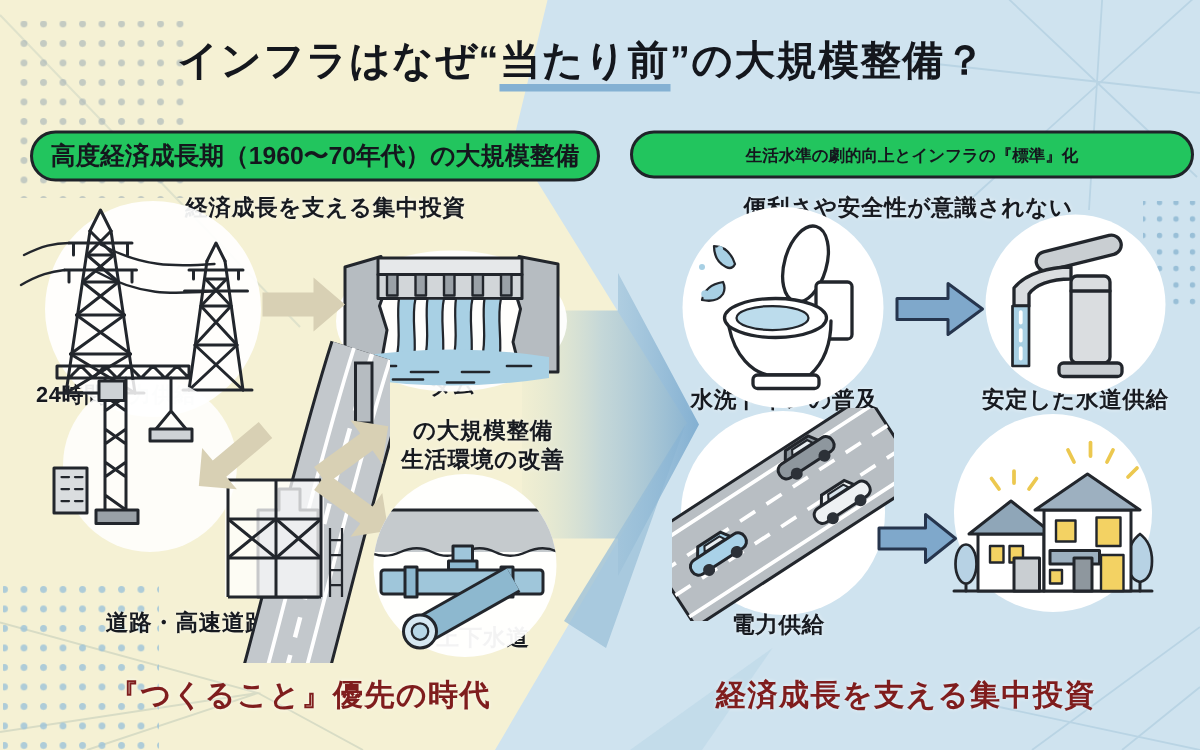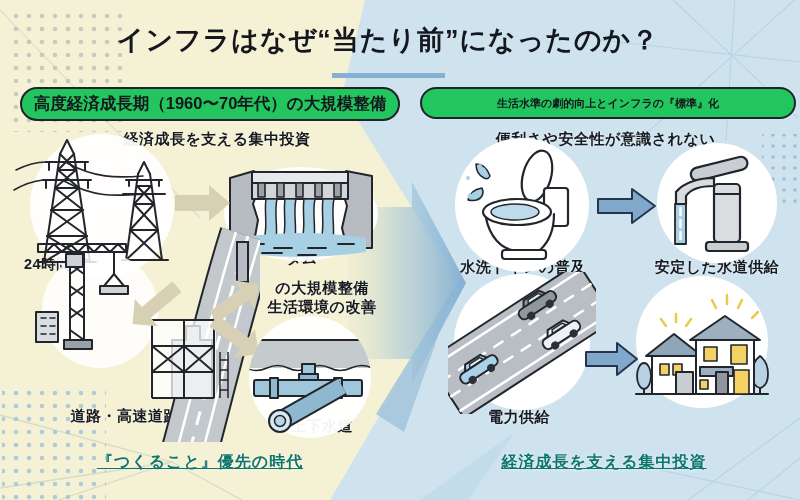--- a/index.html
+++ b/index.html
@@ -13,32 +13,32 @@
   .abs{position:absolute;}
   .lbl{
     position:absolute;font-weight:700;color:#171a20;text-align:center;
     line-height:1.28;letter-spacing:0.5px;
     text-shadow:0 0 3px rgba(255,255,255,0.65);
   }
   .title{
     position:absolute;left:0;top:22px;width:776px;text-align:center;
     font-size:27px;font-weight:800;color:#14171d;letter-spacing:1px;
   }
-  .title .ul{border-bottom:5px solid #84b1d3;padding-bottom:18px;margin-top:32px;}
+  .title .ul{border-bottom:5px solid #84b1d3;padding-bottom:1px;margin-top:32px;}
   .pill{
     position:absolute;background:#22c55e;border:2.5px solid #1f2329;
     border-radius:19px;display:flex;align-items:center;justify-content:center;
     font-weight:800;color:#14171d;box-sizing:border-box;letter-spacing:0;
     white-space:nowrap;
   }
   .pill-left{left:20px;top:87px;width:380px;height:34px;font-size:16.5px;}
   .pill-right{left:420px;top:87px;width:376px;height:32px;font-size:11px;}
   .cap{font-size:15px;}
   .small{font-size:14.5px;}
-  .footer{font-size:16px;letter-spacing:1px;color:#0f766e;text-decoration:underline;}
+  .footer{font-size:20px;letter-spacing:1px;color:#7f1d1d;}
   .two-line span{display:block;}
 </style>
 </head>
 <body>
 
 <div class="stage">
 
   <svg class="bg" width="800" height="500" viewBox="0 0 800 500">
     <defs>
       <pattern id="dotG" width="13" height="13" patternUnits="userSpaceOnUse">
@@ -67,21 +67,21 @@
     <rect x="8" y="14" width="122" height="118" fill="url(#dotG)" opacity="0.65"></rect>
     <rect x="2" y="388" width="104" height="112" fill="url(#dotB)" opacity="0.8"></rect>
     <rect x="762" y="134" width="36" height="72" fill="url(#dotB2)" opacity="0.85"></rect>
 
     <polygon points="457,283 404,432 376,414" fill="#9dc2da" opacity="0.8"></polygon>
     <polygon points="420,500 515,432 468,500" fill="#bdd8e8" opacity="0.7"></polygon>
 
     <polygon points="348,207 412,207 412,182 466,283 412,384 412,359 348,359" fill="url(#arrowGrad)"></polygon>
   </svg>
 
-  <div class="title"><span>インフラはなぜ“</span><span class="ul">当たり前</span><span>”になったのか？</span></div>
+  <div class="title"><span>インフラはなぜ“</span><span class="ul">当たり前</span><span>”の大規模整備？</span></div>
 
   <div class="pill pill-left">高度経済成長期（1960〜70年代）の大規模整備</div>
   <div class="pill pill-right">生活水準の劇的向上とインフラの『標準』化</div>
 
   <div class="lbl cap" style="left:92px;top:129px;width:250px;">経済成長を支える集中投資</div>
   <div class="lbl small" style="left:24px;top:255px;width:160px;text-align:left;">24時間電力供給</div>
   <div class="lbl small" style="left:267px;top:249px;width:70px;">ダム</div>
   <div class="lbl cap two-line" style="left:252px;top:278px;width:140px;">
     <span>の大規模整備</span>
     <span>生活環境の改善</span>

